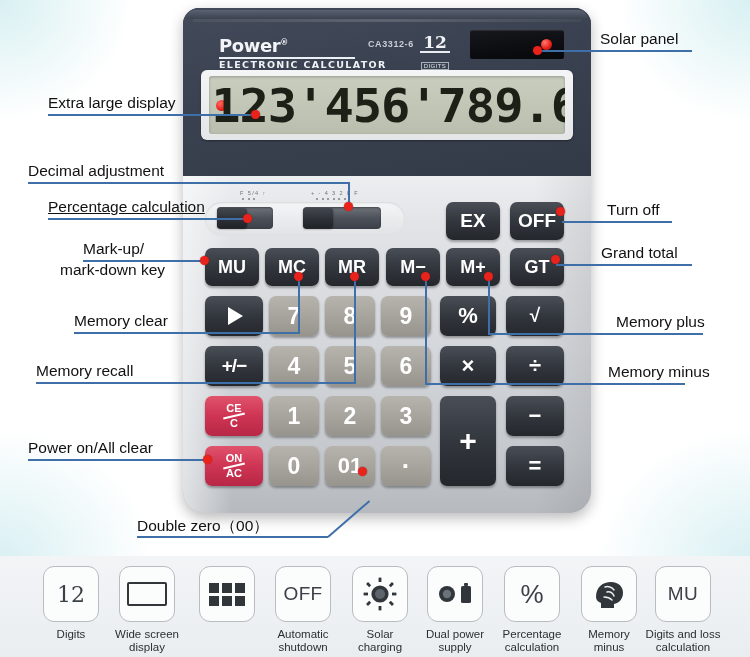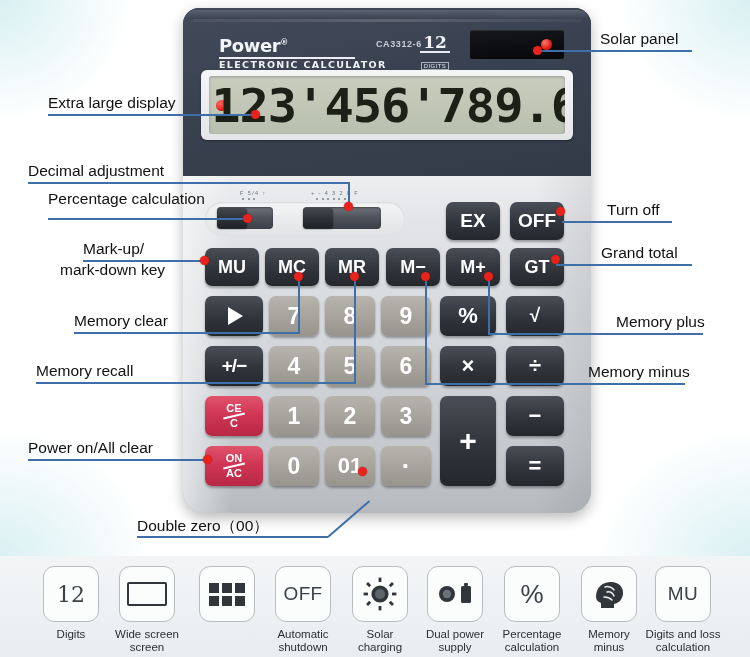--- a/index.html
+++ b/index.html
@@ -58,21 +58,21 @@
   }
 
   
   .brand{position:absolute;left:36px;top:27px;color:#f2f4f7;font-weight:bold;
     font-size:18px;letter-spacing:-.4px;font-family:"DejaVu Sans", sans-serif;}
   .brand .reg{font-size:8px;vertical-align:super;}
   .brandrule{position:absolute;left:36px;top:49px;width:136px;height:2px;background:#eceff3;}
   .subbrand{position:absolute;left:36px;top:51px;color:#f0f2f5;font-size:9.5px;
     font-weight:bold;letter-spacing:1.35px;font-family:"DejaVu Sans", sans-serif;}
   .model{position:absolute;left:185px;top:31px;color:#c9ced6;font-size:9px;
-    font-weight:bold;letter-spacing:.6px;margin-left:8px;}
+    font-weight:bold;letter-spacing:.6px;}
 
   
   .digbadge{position:absolute;left:235px;top:26px;width:34px;text-align:center;}
   .digbadge .n{color:#f0f2f5;font-size:17px;font-weight:bold;line-height:16px;
     font-family:"DejaVu Serif", serif;}
   .digbadge .ul{width:30px;height:1.5px;background:#e9ecf0;margin:1px auto 1px;}
   .digbadge .t{color:#dfe3e9;font-size:6px;letter-spacing:.4px;border:1px solid #aab0ba;
     display:inline-block;padding:0 2px;}
 
   
@@ -273,21 +273,21 @@
 </div>
 
 <div class="callout">
   <div class="cl-text" style="left:28px;top:162px;">Decimal adjustment</div>
   <div class="cl-rule" style="left:28px;top:182px;width:322px;"></div>
   <div class="cl-v" style="left:348px;top:182px;height:24px;"></div>
   <div class="cl-dot" style="left:344px;top:202px;"></div>
 </div>
 
 <div class="callout">
-  <div class="cl-text" style="left:48px;top:190px;">Percentage calculation</div>
+  <div class="cl-text" style="left:48px;top:198px;text-decoration:underline;">Percentage calculation</div>
   <div class="cl-rule" style="left:48px;top:218px;width:200px;"></div>
   <div class="cl-dot" style="left:243px;top:214px;"></div>
 </div>
 
 <div class="callout">
   <div class="cl-text" style="left:83px;top:240px;">Mark-up/</div>
   <div class="cl-rule" style="left:83px;top:260px;width:120px;"></div>
   <div class="cl-text" style="left:60px;top:261px;">mark-down key</div>
   <div class="cl-dot" style="left:200px;top:256px;"></div>
 </div>
@@ -331,21 +331,21 @@
 </div>
 
 <div class="callout">
   <div class="cl-text" style="left:616px;top:313px;">Memory plus</div>
   <div class="cl-rule" style="left:488px;top:333px;width:215px;"></div>
   <div class="cl-v" style="left:488px;top:277px;height:56px;"></div>
   <div class="cl-dot" style="left:484px;top:272px;"></div>
 </div>
 
 <div class="callout">
-  <div class="cl-text" style="left:588px;top:363px;">Memory minus</div>
+  <div class="cl-text" style="left:608px;top:363px;">Memory minus</div>
   <div class="cl-rule" style="left:425px;top:383px;width:260px;"></div>
   <div class="cl-v" style="left:425px;top:277px;height:106px;"></div>
   <div class="cl-dot" style="left:421px;top:272px;"></div>
 </div>
 
 <div class="callout">
   <div class="cl-text" style="left:137px;top:516px;">Double zero（00）</div>
   <div class="cl-rule" style="left:137px;top:536px;width:191px;"></div>
   <div class="cl-diag" style="left:328px;top:536px;width:55px;transform:rotate(-41deg);"></div>
   <div class="cl-dot" style="left:358px;top:467px;"></div>
@@ -361,21 +361,21 @@
       <span>Digits</span>
     </div>
   </div>
 
   <div class="feat" style="left:104px;">
     <div class="box">
       <span class="fx-screen"></span>
     </div>
     <div class="cap">
       <span>Wide screen</span><br>
-      <span>screen</span>
+      <span>display</span>
     </div>
   </div>
 
   <div class="feat" style="left:184px;">
     <div class="box">
       <span class="fx-grid">
           <i></i>
           <i></i>
           <i></i>
           <i></i>

